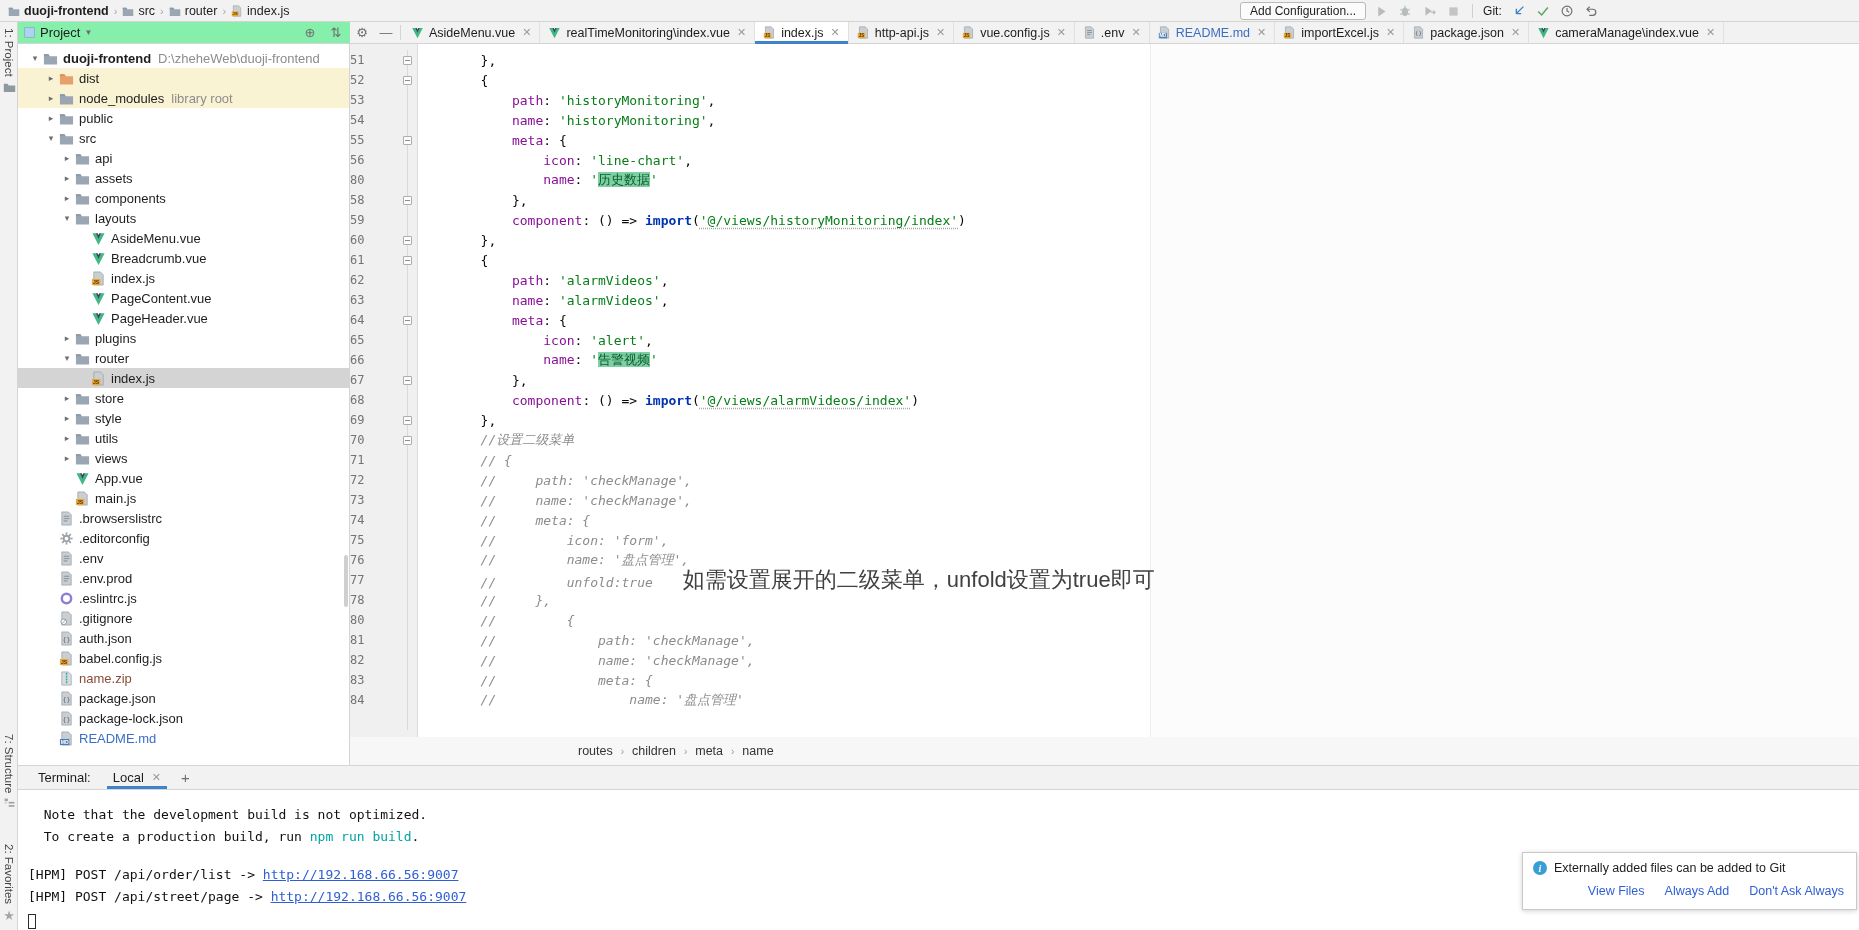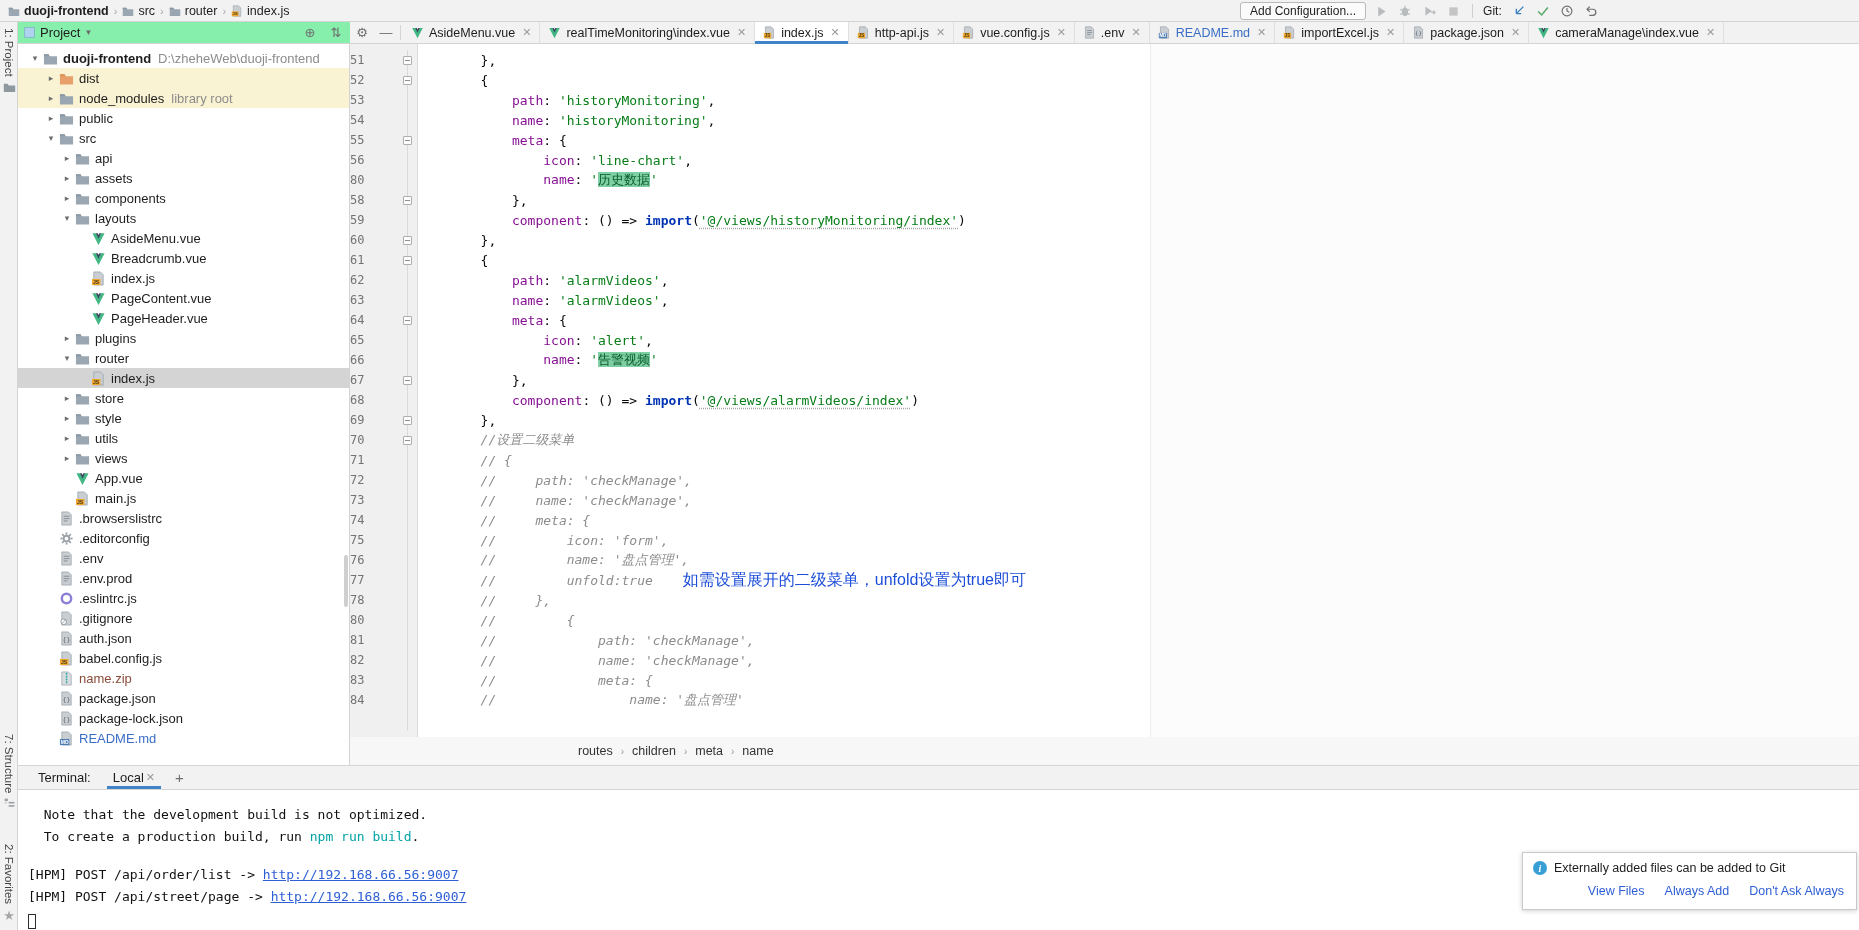--- a/index.html
+++ b/index.html
@@ -70,32 +70,32 @@
   .fold-box { width:9px; height:9px; border:1px solid #aeaeae; background:#fdfdfd; border-radius:1px; position:relative; }
   .fold-box::after { content:""; position:absolute; left:1px; right:1px; top:3px; height:1px; background:#8e8e8e; }
   .cl .txt { white-space:pre; font:13px "DejaVu Sans Mono", monospace; color:#080808; }
   .seg-p { color:#080808; }
   .seg-k { color:#871094; }
   .seg-s { color:#067d17; }
   .seg-su { color:#067d17; text-decoration:underline dotted #a8a8a8; text-underline-offset:3px; }
   .seg-i { color:#0033b3; font-weight:bold; }
   .seg-c { color:#8c8c8c; font-style:italic; }
   .seg-hl { color:#0b5e2b; background:#7fcfa5; }
-  .annot { font-family:"Liberation Sans", sans-serif; font-size:16px; color:#1d4ed8; margin-left:30px; }
+  .annot { font-family:"Liberation Sans", sans-serif; font-size:22px; color:#404040; margin-left:30px; }
 
   #ed-breadcrumb { position:absolute; left:350px; top:737px; width:1509px; height:28px;
     background:#f7f7f7; display:flex; align-items:center; font-size:12.5px; color:#333; padding-left:228px; }
   #ed-breadcrumb .bc-sep { color:#9a9a9a; margin:0 8px; font-size:10px; }
 
   
   #term-header { position:absolute; left:18px; top:765px; width:1841px; height:25px;
     background:#f2f2f2; border-top:1px solid #d4d4d4; border-bottom:1px solid #d4d4d4;
     display:flex; align-items:center; padding-left:20px; }
   #term-label { font-size:13px; }
-  #term-tab { margin-left:16px; height:100%; display:flex; align-items:center; gap:0; padding:0 6px; position:relative; }
+  #term-tab { margin-left:16px; height:100%; display:flex; align-items:center; gap:6px; padding:0 6px; position:relative; }
   #term-tab::after { content:""; position:absolute; left:0; right:0; bottom:0; height:3px; background:#4083c9; }
   #term-plus { margin-left:14px; color:#6e6e6e; font-size:15px; }
   #terminal { position:absolute; left:18px; top:791px; width:1841px; height:139px; background:#fff; overflow:hidden; padding:16px 0 0 10px; }
   .tline { font:13px "DejaVu Sans Mono", monospace; height:22px; white-space:pre; color:#111; }
   .tline.blank { height:16px; }
   .seg-cy { color:#00a3a3; }
   .seg-lnk { color:#2e5fd6; text-decoration:underline; }
   #term-cursor { width:8px; height:15px; border:1.5px solid #2b2b2b; margin-top:3px; }
 
   

